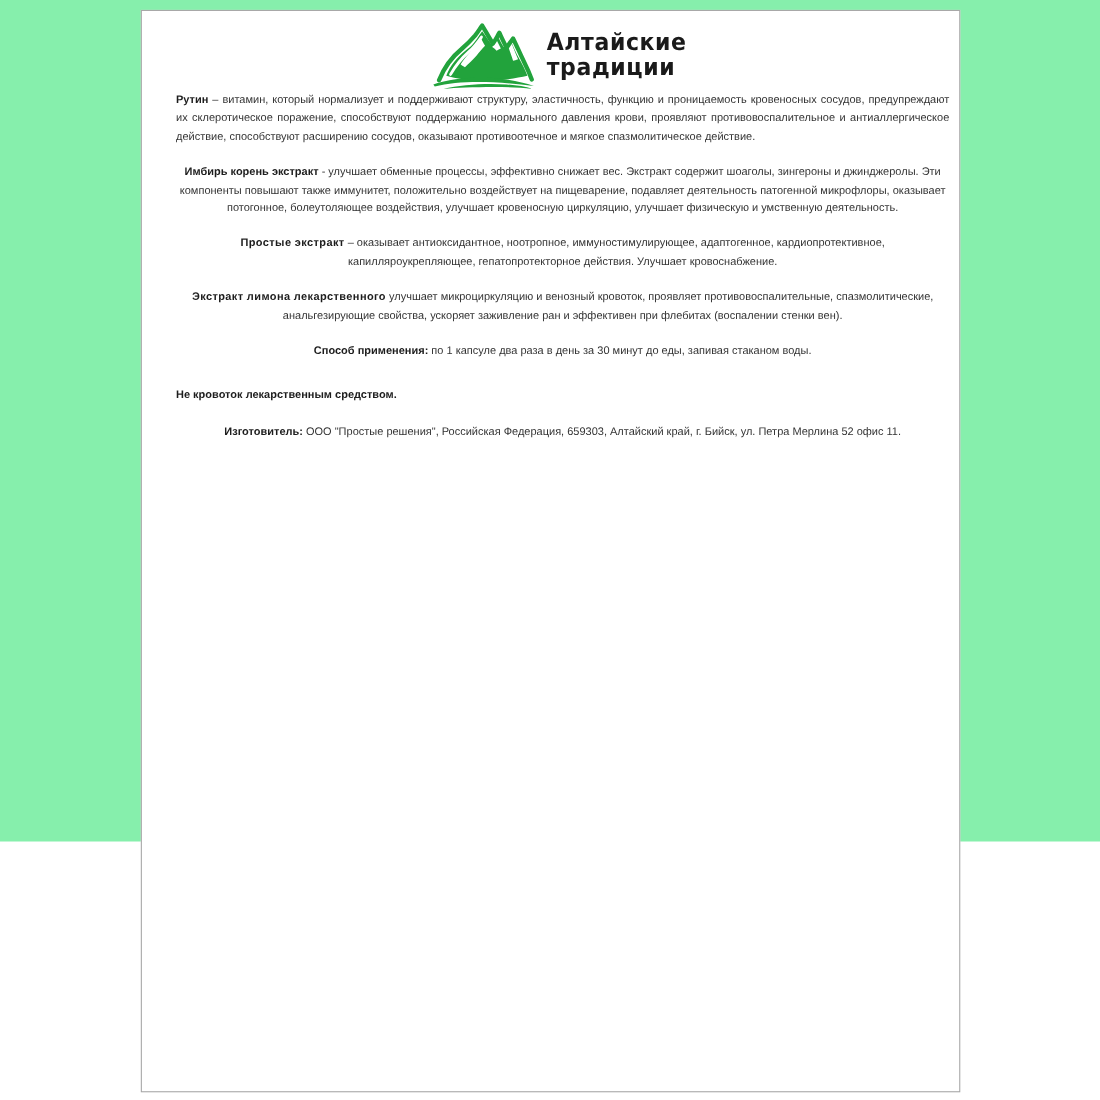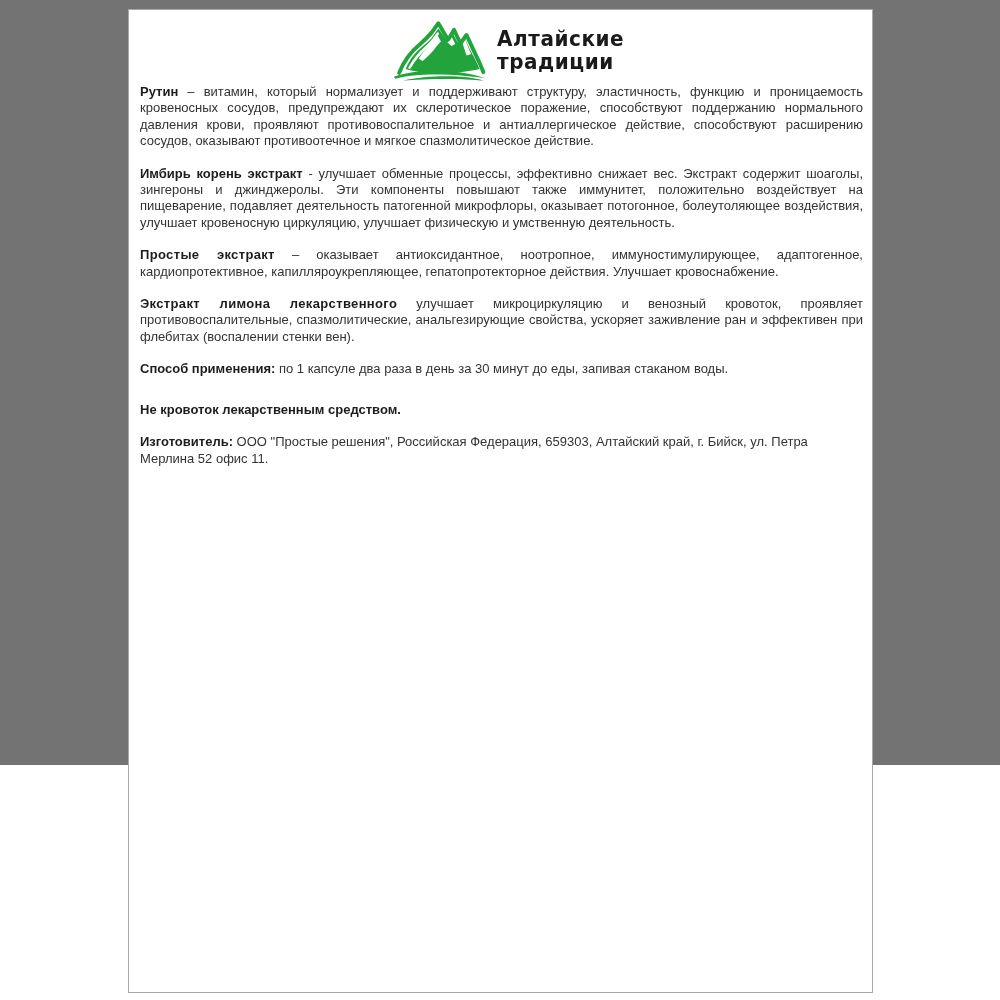--- a/index.html
+++ b/index.html
@@ -14,21 +14,21 @@
     overflow: hidden;
     font-family: "Liberation Sans", "DejaVu Sans", sans-serif;
     color: #2a2a2a;
     -webkit-font-smoothing: antialiased;
   }
 
   #page-canvas {
     position: relative;
     width: 1000px;
     height: 765px;
-    background: #737373;
+    background: #86efac;
   }
 
   
   .sheet {
     position: absolute;
     left: 128px;
     top: 9px;
     width: 745px;
     height: 984px;
     box-sizing: border-box;
@@ -75,32 +75,33 @@
     transform: scaleX(0.93);
     transform-origin: left center;
   }
   .logo-line.second {
     margin-top: 1px;
   }
 
   
   .body-text {
     padding: 0 0 0 0;
-    font-size: 13px;
+    font-size: 10px;
     line-height: 16.4px;
     color: #333333;
+    margin-left: 20px;
   }
 
   .para {
     text-align: justify;
     text-justify: inter-word;
     margin: 0;
     hyphens: none;
   }
-  .para.gap-md { margin-top: 16px; }
+  .para.gap-md { margin-top: 16px; text-align: center; }
   .para.gap-lg { margin-top: 24px; }
   .para.gap-none { margin-top: 0; }
 
   .para b, .lead {
     font-weight: bold;
     color: #1d1d1d;
   }
 
   .lead-spaced {
     font-weight: bold;

